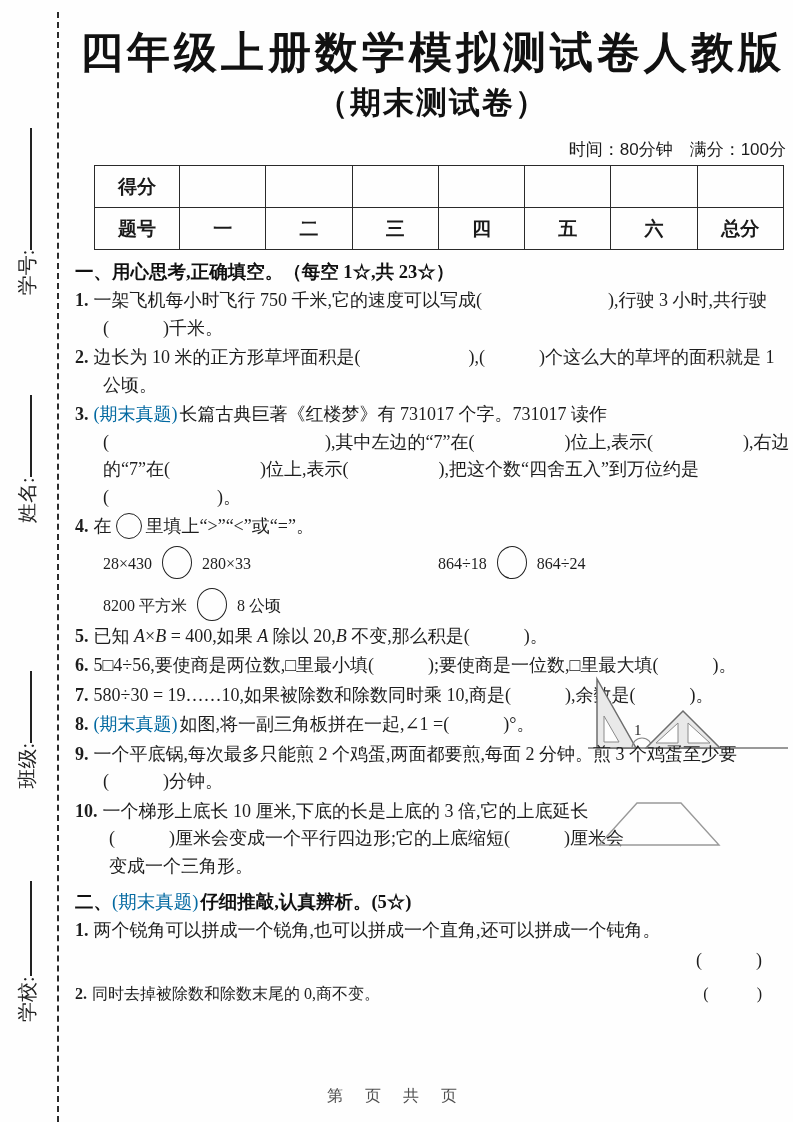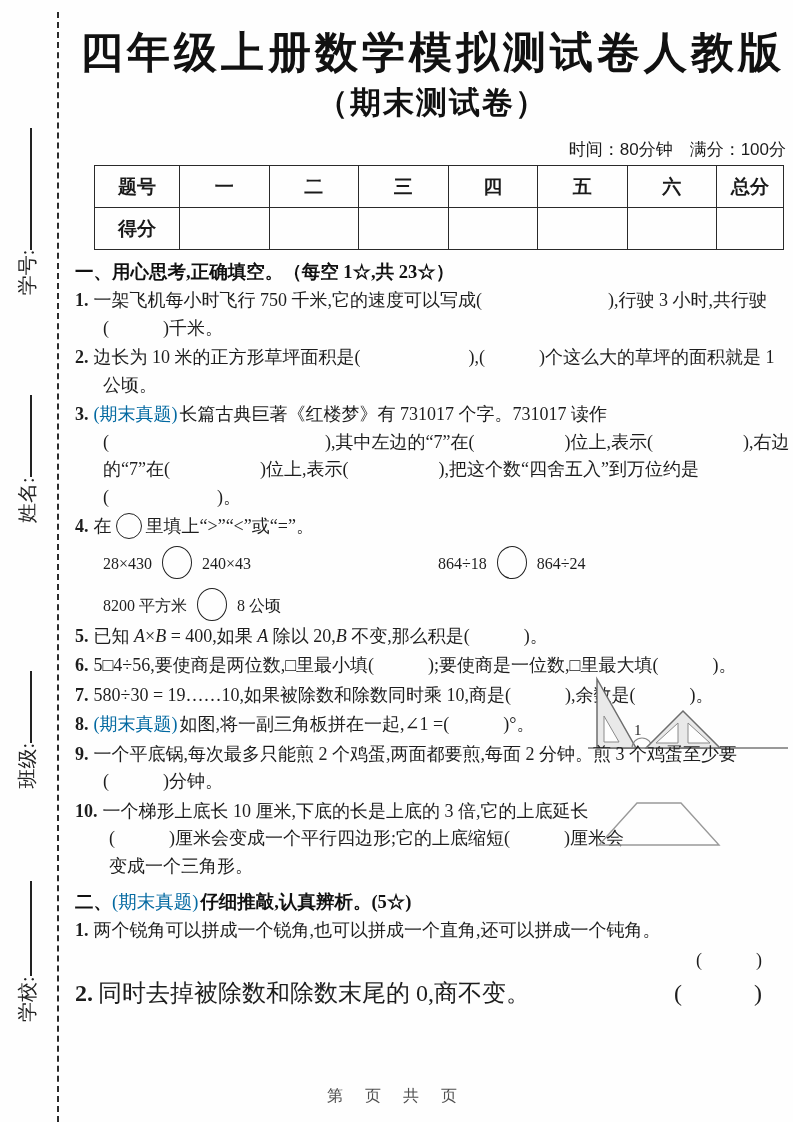--- a/index.html
+++ b/index.html
@@ -49,21 +49,21 @@
          padding-left:28px;text-indent:0;}
   .pair{white-space:nowrap;}
 
   .pr-fig8{padding-right:218px;}
   .pr-fig10{padding-right:158px;}
   .fig8{position:absolute;right:0;top:-40px;text-indent:0;}
   .fig10{position:absolute;right:68px;top:2px;text-indent:0;}
 
   .bracket-line{text-align:right;padding-right:28px;font-size:18px;line-height:27.5px;margin-top:2px;}
   .q-flex{display:flex;justify-content:space-between;padding-right:28px;
-          font-size:24px;line-height:27.5px;margin-top:6px;}
+          font-size:16px;line-height:27.5px;margin-top:6px;}
   .footer{position:absolute;bottom:15px;left:0;width:100%;text-align:center;
           font-size:16px;color:#4f4f4f;letter-spacing:9px;}
 </style>
 </head>
 <body>
 
 <div class="page">
 
   <div class="seal-line"></div>
 
@@ -88,39 +88,39 @@
 
   <div class="content">
 
     <div class="title">四年级上册数学模拟测试卷人教版</div>
     <div class="subtitle">（期末测试卷）</div>
     <div class="meta">时间：80分钟　满分：100分</div>
 
     <table class="score-table">
       <tbody>
           <tr>
+        <td class="c0">得分</td>
+        <td></td>
+        <td></td>
+        <td></td>
+        <td></td>
+        <td></td>
+        <td></td>
+        <td></td>
+      </tr>
+      <tr>
         <td class="c0">题号</td>
         <td class="c1">一</td>
         <td class="c2">二</td>
         <td class="c3">三</td>
         <td class="c4">四</td>
         <td class="c5">五</td>
         <td class="c6">六</td>
         <td class="c7">总分</td>
       </tr>
-      <tr>
-        <td class="c0">得分</td>
-        <td></td>
-        <td></td>
-        <td></td>
-        <td></td>
-        <td></td>
-        <td></td>
-        <td></td>
-      </tr>
     </tbody>
       </table>
 
     <div class="sec-head">
       <span>一、</span><span>用心思考,正确填空。</span><span>（每空 1☆,共 23☆）</span>
     </div>
 
     <div class="q">
       <span class="num">1.</span><span>一架飞机每小时飞行 750 千米,它的速度可以写成(　　　　　　　),行驶 3 小时,共行驶(　　　)千米。</span>
     </div>
@@ -131,21 +131,21 @@
 
     <div class="q">
       <span class="num">3.</span><span class="tag">(期末真题)</span><span>长篇古典巨著《红楼梦》有 731017 个字。731017 读作(　　　　　　　　　　　　),其中左边的“7”在(　　　　　)位上,表示(　　　　　),右边的“7”在(　　　　　)位上,表示(　　　　　),把这个数“四舍五入”到万位约是(　　　　　　)。</span>
     </div>
 
     <div class="q">
       <span class="num">4.</span><span>在</span><span class="circle sm"></span><span>里填上“&gt;”“&lt;”或“=”。</span>
     </div>
     <div class="pairs">
       <div class="pair">
-        <span>28×430</span><span class="circle"></span><span>240×43</span>
+        <span>28×430</span><span class="circle"></span><span>280×33</span>
       </div>
       <div class="pair">
         <span>864÷18</span><span class="circle"></span><span>864÷24</span>
       </div>
       <div class="pair">
         <span>8200 平方米</span><span class="circle"></span><span>8 公顷</span>
       </div>
     </div>
 
     <div class="q">

